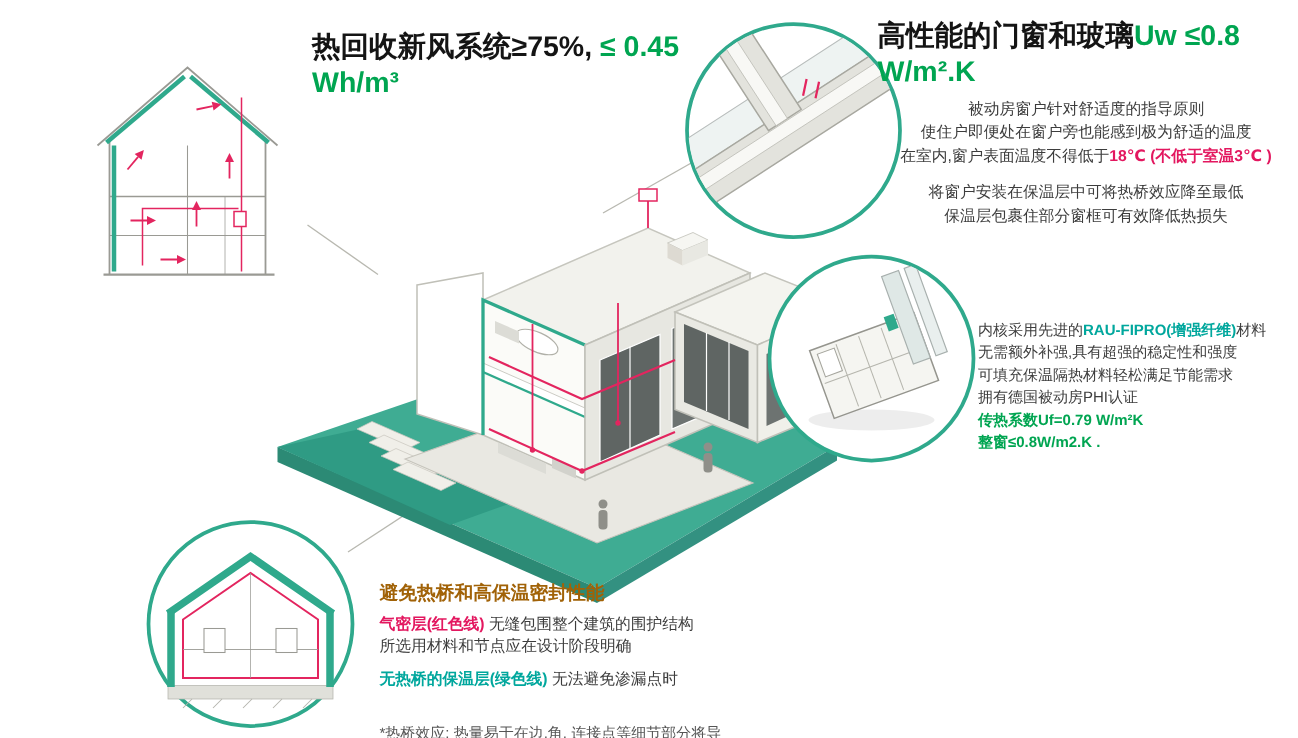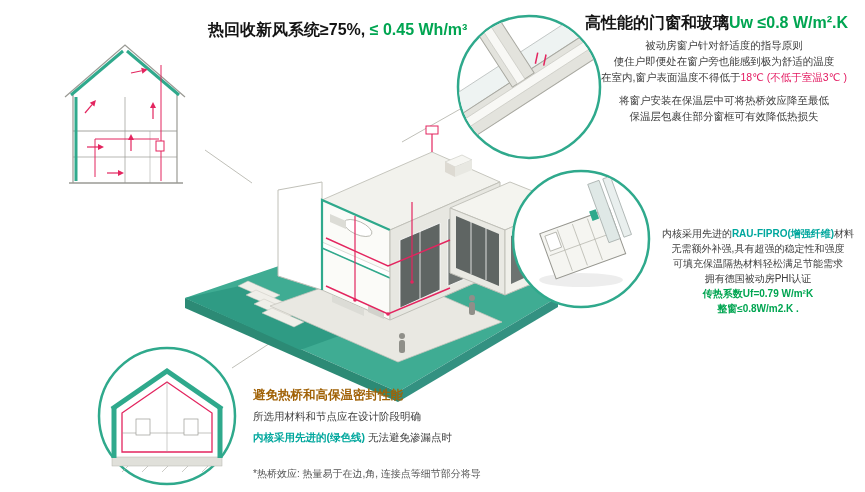--- a/index.html
+++ b/index.html
@@ -1,26 +1,26 @@
 <!DOCTYPE html>
 <html><head>
 <meta charset="utf-8">
 <style>
   html,body{margin:0;padding:0;background:#ffffff;}
   .canvas{position:relative;width:865px;height:492px;background:#ffffff;overflow:hidden;
           font-family:"Liberation Sans","DejaVu Sans",sans-serif;}
   .abs{position:absolute;}
-  .ttl{font-size:16px;font-weight:bold;color:#141414;line-height:1.25;}
+  .ttl{font-size:19px;font-weight:bold;color:#141414;line-height:1.25;}
   .ttl-sm{font-size:12.5px;font-weight:bold;color:#a16207;line-height:1.25;}
   .body-txt{font-size:10.5px;color:#3d3d3d;line-height:1.5;}
   .body-sm{font-size:10px;color:#3d3d3d;line-height:1.5;}
   .green{color:#00a551;}
   .teal-txt{color:#00a79d;font-weight:bold;}
   .green-bold{color:#00a551;font-weight:bold;}
-  .red-bold{color:#e3175f;font-weight:normal;margin-top:34px;}
+  .red-bold{color:#e3175f;font-weight:bold;margin-top:34px;}
   .gap8{height:8px;}
   .gap6{height:6px;}
   .footnote{font-size:10px;color:#555555;margin-top:20px;}
   svg{display:block;}
 </style>
 </head>
 <body>
 
 <div class="canvas">
 
@@ -255,38 +255,41 @@
       <div>使住户即便处在窗户旁也能感到极为舒适的温度</div>
       <div>
         <span>在室内,窗户表面温度不得低于</span><span class="red-bold">18℃ (不低于室温3℃ )</span>
       </div>
       <div class="gap8"></div>
       <div>将窗户安装在保温层中可将热桥效应降至最低</div>
       <div>保温层包裹住部分窗框可有效降低热损失</div>
     </div>
   </div>
 
-  <div class="abs" style="left:652px;top:226px;width:212px;text-align:center;">
+  <div class="abs" style="left:652px;top:213px;width:212px;">
     <div class="body-sm">
       <div>
         <span>内核采用先进的</span><span class="teal-txt">RAU-FIPRO(增强纤维)</span><span>材料</span>
       </div>
       <div>无需额外补强,具有超强的稳定性和强度</div>
       <div>可填充保温隔热材料轻松满足节能需求</div>
       <div>拥有德国被动房PHI认证</div>
       <div class="green-bold">传热系数Uf=0.79 W/m²K</div>
       <div class="green-bold">整窗≤0.8W/m2.K .</div>
     </div>
   </div>
 
   <div class="abs" style="left:253px;top:388px;width:320px;">
     <div class="ttl-sm">避免热桥和高保温密封性能</div>
     <div class="body-txt" style="margin-top:5px;">
+      <div>
+        <span class="red-bold">气密层(红色线)</span><span> 无缝包围整个建筑的围护结构</span>
+      </div>
       <div>所选用材料和节点应在设计阶段明确</div>
       <div class="gap6"></div>
       <div>
-        <span class="teal-txt">内核采用先进的(绿色线)</span><span> 无法避免渗漏点时</span>
+        <span class="teal-txt">无热桥的保温层(绿色线)</span><span> 无法避免渗漏点时</span>
       </div>
       <div class="footnote">*热桥效应: 热量易于在边,角, 连接点等细节部分将导</div>
     </div>
   </div>
 
 </div>
 
 </body></html>

